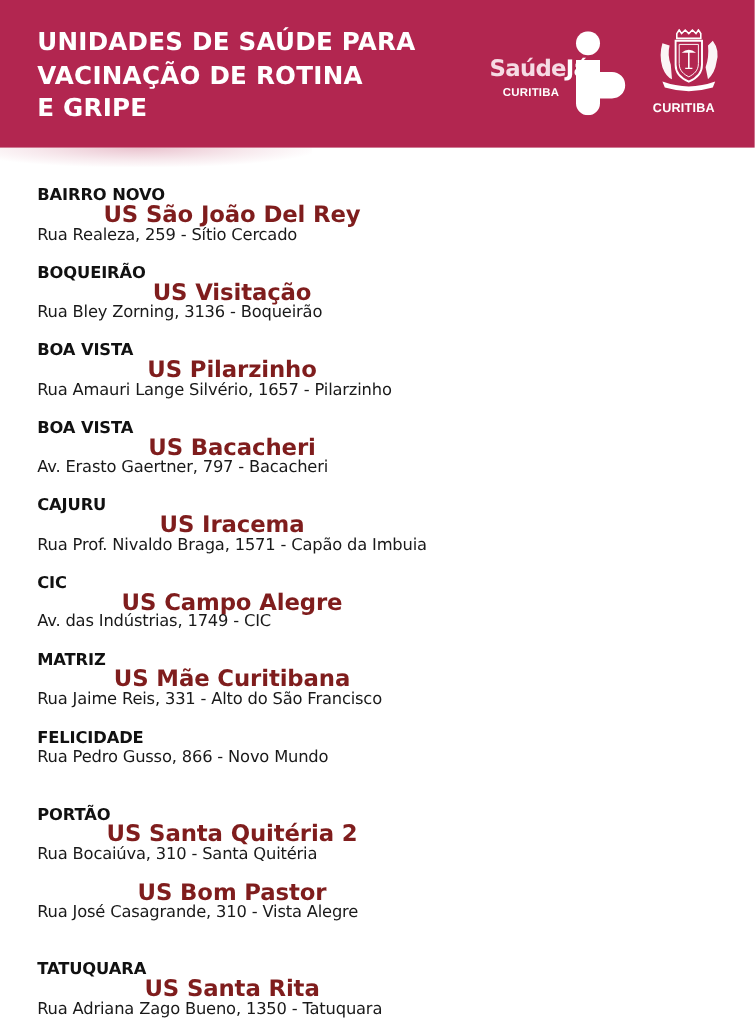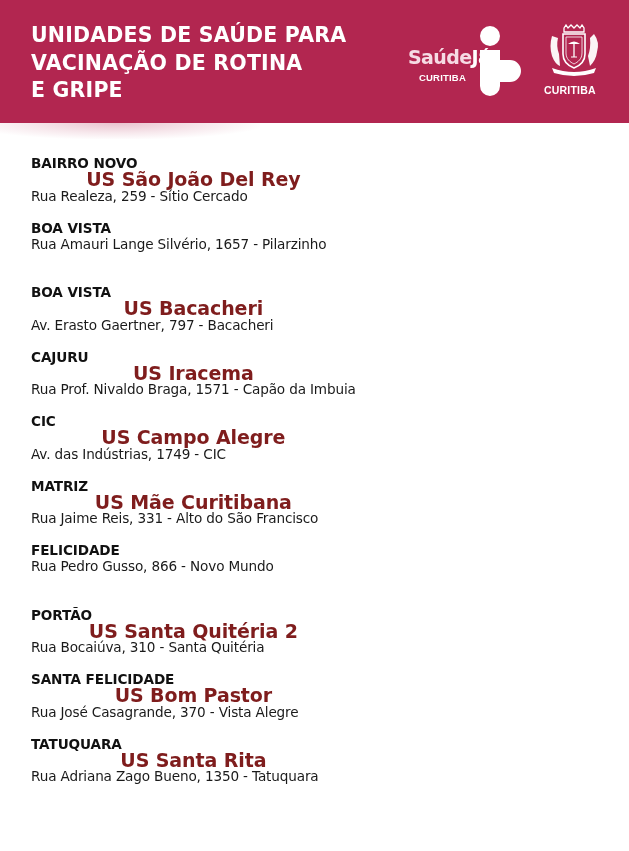--- a/index.html
+++ b/index.html
@@ -187,21 +187,27 @@
 </div>
 <div class="header-shadow"></div>
 
 <ul class="unit-list">
   <li class="unit">
     <span class="district">BAIRRO NOVO</span>
     <span class="unit-name">US São João Del Rey</span>
     <span class="address">Rua Realeza, 259 - Sítio Cercado</span>
   </li>
   <li class="unit">
+    <span class="district">BOQUEIRÃO</span>
+    <span class="unit-name">US Visitação</span>
+    <span class="address">Rua Bley Zorning, 3136 - Boqueirão</span>
+  </li>
+  <li class="unit">
     <span class="district">BOA VISTA</span>
+    <span class="unit-name">US Pilarzinho</span>
     <span class="address">Rua Amauri Lange Silvério, 1657 - Pilarzinho</span>
   </li>
   <li class="unit">
     <span class="district">BOA VISTA</span>
     <span class="unit-name">US Bacacheri</span>
     <span class="address">Av. Erasto Gaertner, 797 - Bacacheri</span>
   </li>
   <li class="unit">
     <span class="district">CAJURU</span>
     <span class="unit-name">US Iracema</span>
@@ -220,22 +226,21 @@
   <li class="unit">
     <span class="district">FELICIDADE</span>
     <span class="address">Rua Pedro Gusso, 866 - Novo Mundo</span>
   </li>
   <li class="unit">
     <span class="district">PORTÃO</span>
     <span class="unit-name">US Santa Quitéria 2</span>
     <span class="address">Rua Bocaiúva, 310 - Santa Quitéria</span>
   </li>
   <li class="unit">
-    <span class="district">SANTA FELICIDADE</span>
     <span class="unit-name">US Bom Pastor</span>
-    <span class="address">Rua José Casagrande, 370 - Vista Alegre</span>
+    <span class="address">Rua José Casagrande, 310 - Vista Alegre</span>
   </li>
   <li class="unit">
     <span class="district">TATUQUARA</span>
     <span class="unit-name">US Santa Rita</span>
     <span class="address">Rua Adriana Zago Bueno, 1350 - Tatuquara</span>
   </li>
 </ul>
 
 </body></html>

